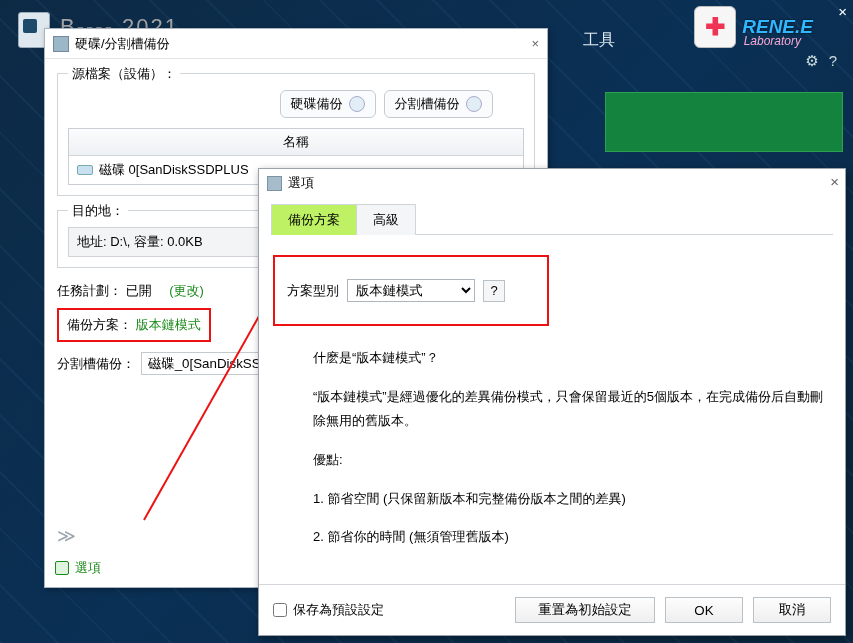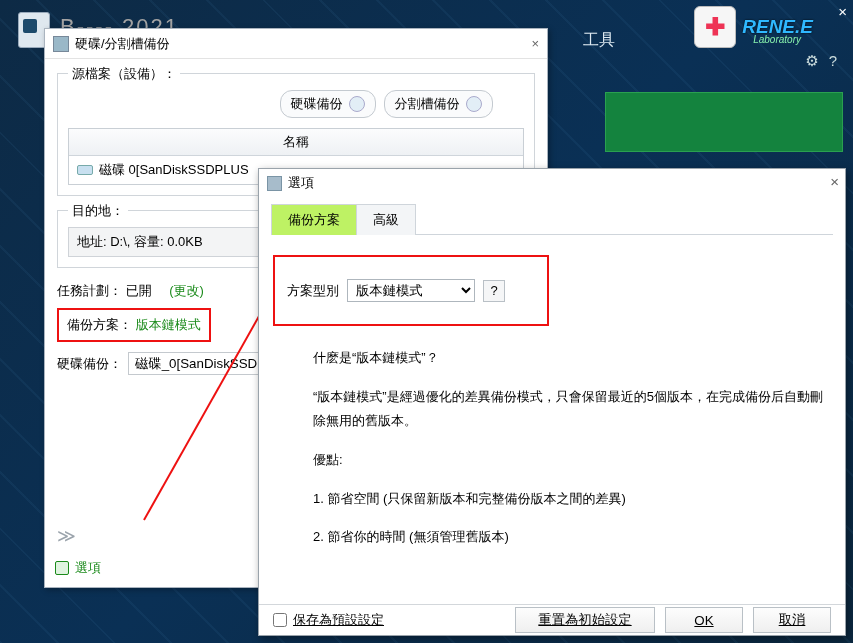--- a/index.html
+++ b/index.html
@@ -8,41 +8,41 @@
   
   .main-bg { position: absolute; top: 0; left: 0; width: 853px; height: 643px; background: linear-gradient(135deg, #0d2a45 0%, #0a3055 50%, #0b2840 100%); }
   .main-bg::before { content: ""; position: absolute; top: 0; left: 0; right: 0; bottom: 0; background: repeating-linear-gradient(45deg, rgba(80,150,200,0.08) 0 2px, transparent 2px 40px); }
   
   .topbar { position: absolute; top: 30px; right: 18px; display: flex; align-items: flex-start; gap: 12px; color: #c8d6e0; }
   .topbar .menu-tools { font-size: 16px; color: #dde8f0; margin-right: 220px; }
   .brand { position: absolute; top: 6px; right: 40px; display: flex; align-items: center; gap: 6px; }
   .brand-shield { width: 42px; height: 42px; background: #f6f6f6; border: 1px solid #bbb; border-radius: 6px; display: flex; align-items: center; justify-content: center; font-size: 24px; color: #e35; }
   .brand-shield span { font-weight: bold; }
   .brand-text { color: #2fb8ff; font-weight: bold; font-size: 19px; font-style: italic; text-shadow: 0 0 2px #000; }
-  .brand-sub { position: absolute; top: 34px; right: 52px; color: #86efac; font-style: italic; font-size: 10px; }
+  .brand-sub { position: absolute; top: 34px; right: 52px; color: #f9a8d4; font-style: italic; font-size: 12px; }
   .close-x { position: absolute; top: 3px; right: 6px; color: #fff; font-size: 15px; }
   .gear-q { position: absolute; top: 52px; right: 16px; display: flex; gap: 10px; color: #cdd; font-size: 15px; }
   .green-strip { position: absolute; right: 10px; top: 92px; width: 238px; height: 60px; background: #14833e; border: 1px solid #2aa050; }
   
   .left-icon { position: absolute; left: 18px; top: 12px; width: 32px; height: 36px; background: #dfe8ef; border: 1px solid #9ab; border-radius: 3px; }
   .left-icon::after { content:""; position:absolute; left:4px; top:6px; width:14px; height:14px; background:#1d4a6b; border-radius:2px; }
   .title-dark { position: absolute; top: 14px; left: 60px; color: #a3a3a3; font-size: 22px; letter-spacing: 2px; }
   
   
   .dlg1 { position: absolute; left: 44px; top: 28px; width: 504px; height: 560px; background: #fff; border: 1px solid #aab4bf; box-shadow: 2px 2px 6px rgba(0,0,0,0.3); }
   .dlg1-title { height: 30px; display: flex; align-items: center; padding: 0 8px; border-bottom: 1px solid #e3e3e3; }
   .dlg1-title .ticon { width: 16px; height: 16px; background: #9ab8c8; border: 1px solid #789; margin-right: 6px; }
   .dlg1-body { padding: 14px 12px 6px 12px; }
   .dlg1 .sec-title { margin-bottom: 10px; }
   
   .group { border: 1px solid #d0d5da; padding: 10px; position: relative; margin-bottom: 14px; }
   .group-label { position: absolute; top: -9px; left: 10px; background: #fff; padding: 0 4px; }
   
   .backup-tabs { display: flex; justify-content: center; gap: 8px; margin: 6px 0 10px 0; position: relative; left: 90px; }
-  .tbtn { border: 1px solid #c4cad0; background: #fafbfc; padding: 4px 10px; display: flex; align-items: center; gap: 6px; font-size: 13px; cursor: pointer; border-radius: 12px; }
+  .tbtn { border: 1px solid #c4cad0; background: #fafbfc; padding: 4px 10px; display: flex; align-items: center; gap: 6px; font-size: 13px; cursor: pointer; border-radius: 6px; }
   .tbtn .circ { width: 16px; height: 16px; border-radius: 50%; background: #e2eef6; border: 1px solid #aac; display: inline-block; }
   
   .tablebox { border: 1px solid #c9cfd5; }
   .tablehead { background: linear-gradient(#fbfcfd,#eef1f4); border-bottom: 1px solid #cfd5db; text-align: center; padding: 4px 0; font-weight: normal; }
   .tablerow { display: flex; align-items: center; padding: 5px 8px; }
   .tablerow .diskico { width: 16px; height: 10px; background: #c8e0f0; border: 1px solid #7aa; border-radius: 2px; margin-right: 6px; }
   
   .destgrp { }
   .inputlike { background: #f3f4f5; border: 1px solid #cfd3d8; padding: 5px 8px; margin-top: 6px; }
   
@@ -73,21 +73,21 @@
   .tab.active { background: #bef264; }
   .tab.inactive { background: #f3f5f7; }
   
   .scheme-type-row { margin: 20px 14px 0 14px; border: 2px solid #e11; padding: 22px 12px; display: flex; align-items: center; gap: 8px; width: 276px; }
   .scheme-type-row select { border: 1px solid #aeb6bd; padding: 2px 4px; width: 128px; background: #fff; }
   .helpbtn { width: 22px; height: 22px; border: 1px solid #b9c0c6; background: #f5f6f7; text-align: center; line-height: 20px; cursor: pointer; }
   
   .desc { margin: 20px 14px 0 54px; line-height: 1.9; }
   .desc p { margin-bottom: 14px; }
   
-  .dlg2-bottom { position: absolute; left: 0; right: 0; bottom: 0; border-top: 1px solid #d3d7db; padding: 2px 14px; display: flex; align-items: center; justify-content: space-between; background: #fff; text-decoration: underline; }
+  .dlg2-bottom { position: absolute; left: 0; right: 0; bottom: 0; border-top: 1px solid #d3d7db; padding: 12px 14px; display: flex; align-items: center; justify-content: space-between; background: #fff; }
   .dlg2-bottom .cbwrap { display: flex; align-items: center; gap: 6px; }
   .dlg2-bottom .cbwrap input { width: 14px; height: 14px; }
   .dlg2-bottom .btns { display: flex; gap: 10px; }
   .winbtn { min-width: 78px; padding: 3px 14px; border: 1px solid #b9c0c6; background: linear-gradient(#fdfdfd,#efefef); cursor: pointer; }
   .winbtn.wide { min-width: 140px; }
 </style>
 </head>
 <body>
 
 <div class="main-bg"></div>
@@ -151,21 +151,21 @@
       <span>已開</span>
       <span class="chg">(更改)</span>
     </div>
     
     <div class="schemebox">
       <span>備份方案：</span>
       <span class="green">版本鏈模式</span>
     </div>
     
     <div class="nameline">
-      <span>硬碟備份：</span>
+      <span>分割槽備份：</span>
       <input type="text" value="磁碟_0[SanDiskSSDP" style="">
     </div>
   </div>
   <div class="dbl-arrow">≫</div>
   <div class="dlg1-footer">
     <span class="gico"></span>
     <span>選項</span>
   </div>
 </div>
 

